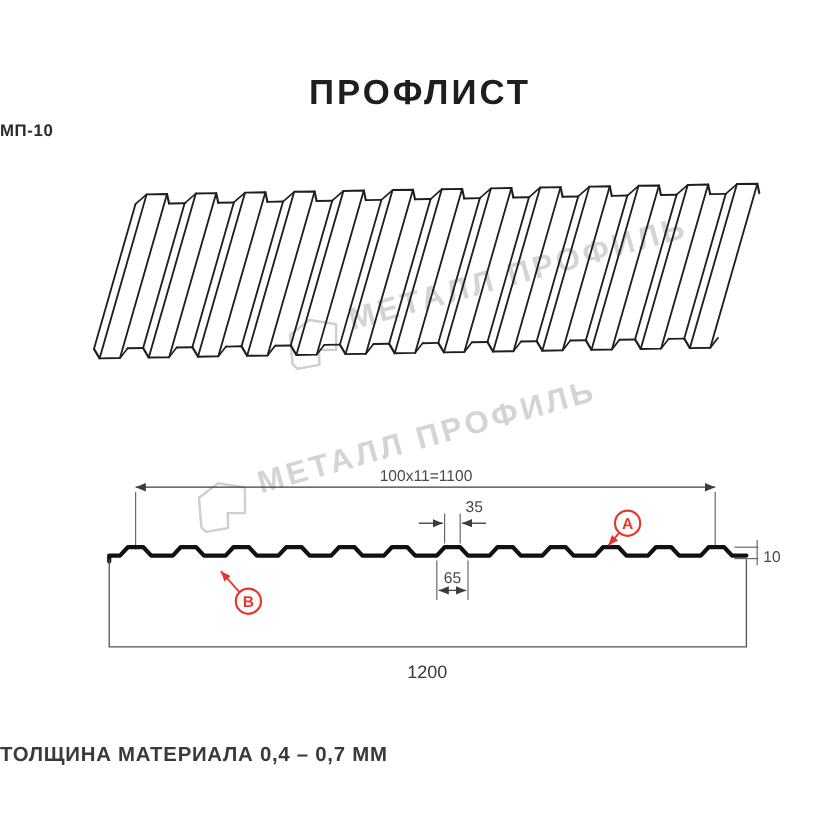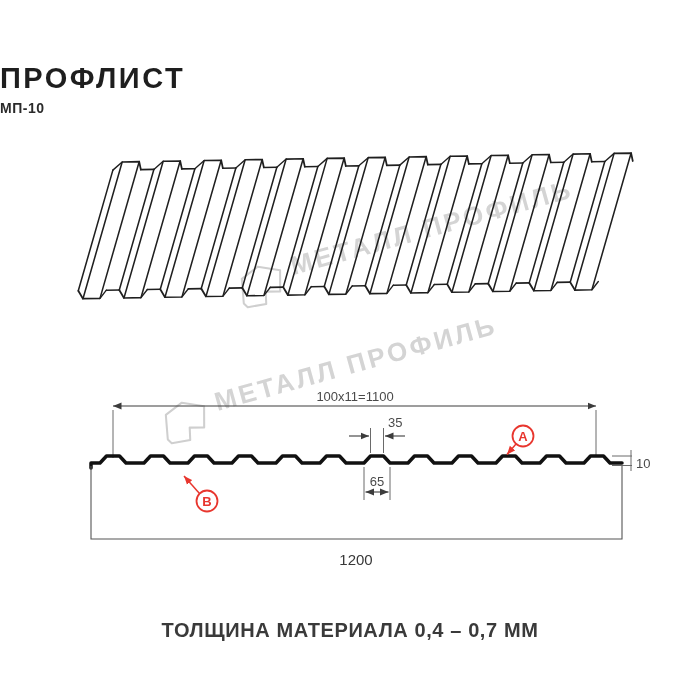--- a/index.html
+++ b/index.html
@@ -1,23 +1,23 @@
 <!DOCTYPE html>
 <html><head>
 <meta charset="utf-8">
 <style>
   html,body{margin:0;padding:0;background:#fff;}
   #stage{position:relative;width:700px;height:700px;background:#fff;overflow:hidden;
          font-family:"Liberation Sans","DejaVu Sans",sans-serif;}
-  .title{position:absolute;left:0;top:62px;width:700px;text-align:left;
+  .title{position:absolute;left:0;top:62px;width:700px;text-align:center;
          font-size:29px;font-weight:bold;letter-spacing:2.5px;color:#1e1e1e;}
   .subtitle{position:absolute;left:0;top:100px;width:700px;
          font-size:14px;font-weight:bold;letter-spacing:0.5px;color:#2a2a2a;}
-  .footnote{position:absolute;left:0;top:619px;width:700px;text-align:center;
-         font-size:20px;font-weight:bold;letter-spacing:0.6px;color:#3a3a3a;}
+  .footnote{position:absolute;left:0;top:619px;width:700px;
+         font-size:17px;font-weight:bold;letter-spacing:0.6px;color:#3a3a3a;}
   .wm{position:absolute;display:flex;align-items:flex-start;gap:7px;z-index:1;
       transform:rotate(-15.5deg);transform-origin:0 0;white-space:nowrap;}
   .wm .wm-text{font-size:26px;font-weight:bold;letter-spacing:3px;color:#d4d4d4;line-height:48px;}
   .wm svg{margin-top:13px;}
   svg.draw{position:absolute;z-index:2;overflow:visible;}
   .dimtxt{font-size:13px;fill:#4a4a4a;}
   .dimtxt2{font-size:15px;fill:#383838;}
   .mk{font-size:13px;font-weight:bold;}
 </style>
 </head>

